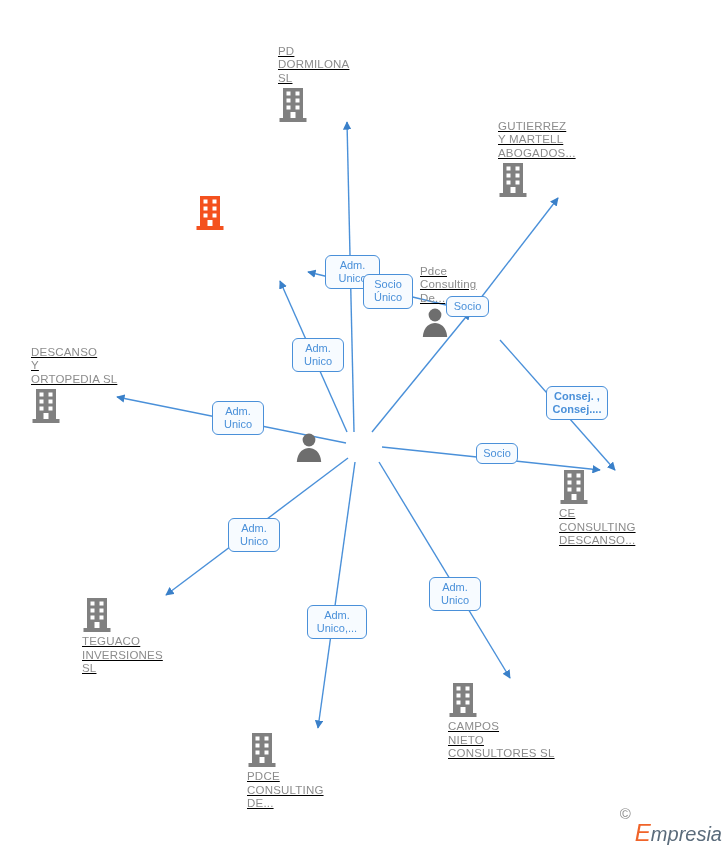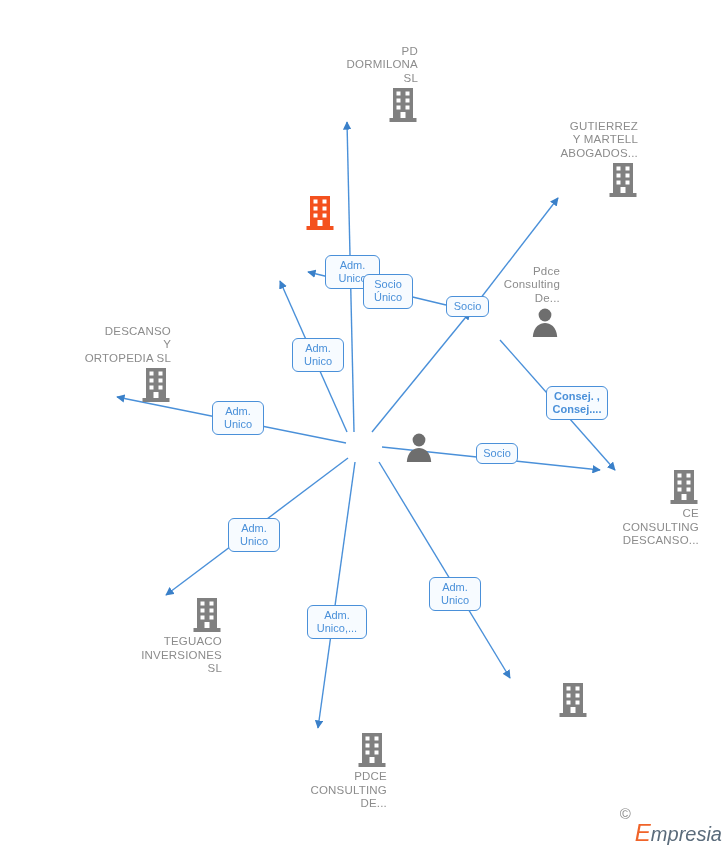--- a/index.html
+++ b/index.html
@@ -1,21 +1,21 @@
 <!DOCTYPE html>
 <html><head>
 <meta charset="utf-8">
 <style>
   html,body{margin:0;padding:0;background:#ffffff;}
   body{width:728px;height:850px;overflow:hidden;
        font-family:"Liberation Sans","DejaVu Sans",sans-serif;}
   #stage{position:relative;width:728px;height:850px;background:#fff;}
   #edges{position:absolute;left:0;top:0;width:728px;height:850px;}
 
-  .node{position:absolute;width:140px;margin-left:-70px;text-align:right;}
+  .node{position:absolute;width:140px;margin-left:-70px;text-align:left;text-decoration:underline;}
   .node .glyph{display:block;line-height:0;}
   .node .cap{display:block;font-size:11.5px;line-height:13.5px;color:#8c8c8c;
              letter-spacing:.2px;}
   .node.below .cap{margin-top:2px;}
   .node.above .cap{margin-bottom:2px;}
   .node.highlight .cap{color:#8c8c8c;}
 
   .elabel{position:absolute;border:1.3px solid #4a90d9;border-radius:6px;
           background:#f7fbff;color:#4a90d9;font-size:11px;line-height:13px;
           text-align:center;padding:3px 2px;white-space:pre-line;
@@ -103,21 +103,21 @@
       <div class="node above" style="left: 490px; top: 264.5px;">
         <span class="cap" style="white-space: pre-line;">Pdce
 Consulting
 De...</span>
         <span class="glyph"><svg width="30" height="30" viewBox="0 0 30 30">
             <circle cx="15" cy="8" r="6.4" fill="#6e6e6e"></circle>
             <path d="M2.8 30 C3.4 19.6 10 16 15 16 C20 16 26.6 19.6 27.2 30 Z" fill="#6e6e6e"></path>
           </svg></span>
       </div>
       <div class="node above" style="left: 101px; top: 324.5px;">
-        <span class="cap" style="white-space: pre-line;">DESCANSO
+        <span class="cap" style="white-space: pre-line; margin-top: 21px;">DESCANSO
 Y
 ORTOPEDIA SL</span>
         <span class="glyph"><svg width="30" height="36" viewBox="0 0 30 36">
             <rect x="5" y="1" width="20" height="30" fill="#808080"></rect>
             <rect x="1.5" y="31" width="27" height="4" fill="#808080"></rect>
             <rect x="8.5" y="4.5" width="4" height="4" fill="#fff"></rect>
             <rect x="17.5" y="4.5" width="4" height="4" fill="#fff"></rect>
             <rect x="8.5" y="11.5" width="4" height="4" fill="#fff"></rect>
             <rect x="17.5" y="11.5" width="4" height="4" fill="#fff"></rect>
             <rect x="8.5" y="18.5" width="4" height="4" fill="#fff"></rect>
@@ -168,20 +168,23 @@
             <rect x="5" y="1" width="20" height="30" fill="#808080"></rect>
             <rect x="1.5" y="31" width="27" height="4" fill="#808080"></rect>
             <rect x="8.5" y="4.5" width="4" height="4" fill="#fff"></rect>
             <rect x="17.5" y="4.5" width="4" height="4" fill="#fff"></rect>
             <rect x="8.5" y="11.5" width="4" height="4" fill="#fff"></rect>
             <rect x="17.5" y="11.5" width="4" height="4" fill="#fff"></rect>
             <rect x="8.5" y="18.5" width="4" height="4" fill="#fff"></rect>
             <rect x="17.5" y="18.5" width="4" height="4" fill="#fff"></rect>
             <rect x="12.5" y="25" width="5" height="6" fill="#fff"></rect>
           </svg></span>
+        <span class="cap" style="white-space: pre-line;">CAMPOS
+NIETO
+CONSULTORES SL</span>
       </div>
       <div class="node below" style="left: 317px; top: 732px;">
         <span class="glyph"><svg width="30" height="36" viewBox="0 0 30 36">
             <rect x="5" y="1" width="20" height="30" fill="#808080"></rect>
             <rect x="1.5" y="31" width="27" height="4" fill="#808080"></rect>
             <rect x="8.5" y="4.5" width="4" height="4" fill="#fff"></rect>
             <rect x="17.5" y="4.5" width="4" height="4" fill="#fff"></rect>
             <rect x="8.5" y="11.5" width="4" height="4" fill="#fff"></rect>
             <rect x="17.5" y="11.5" width="4" height="4" fill="#fff"></rect>
             <rect x="8.5" y="18.5" width="4" height="4" fill="#fff"></rect>

